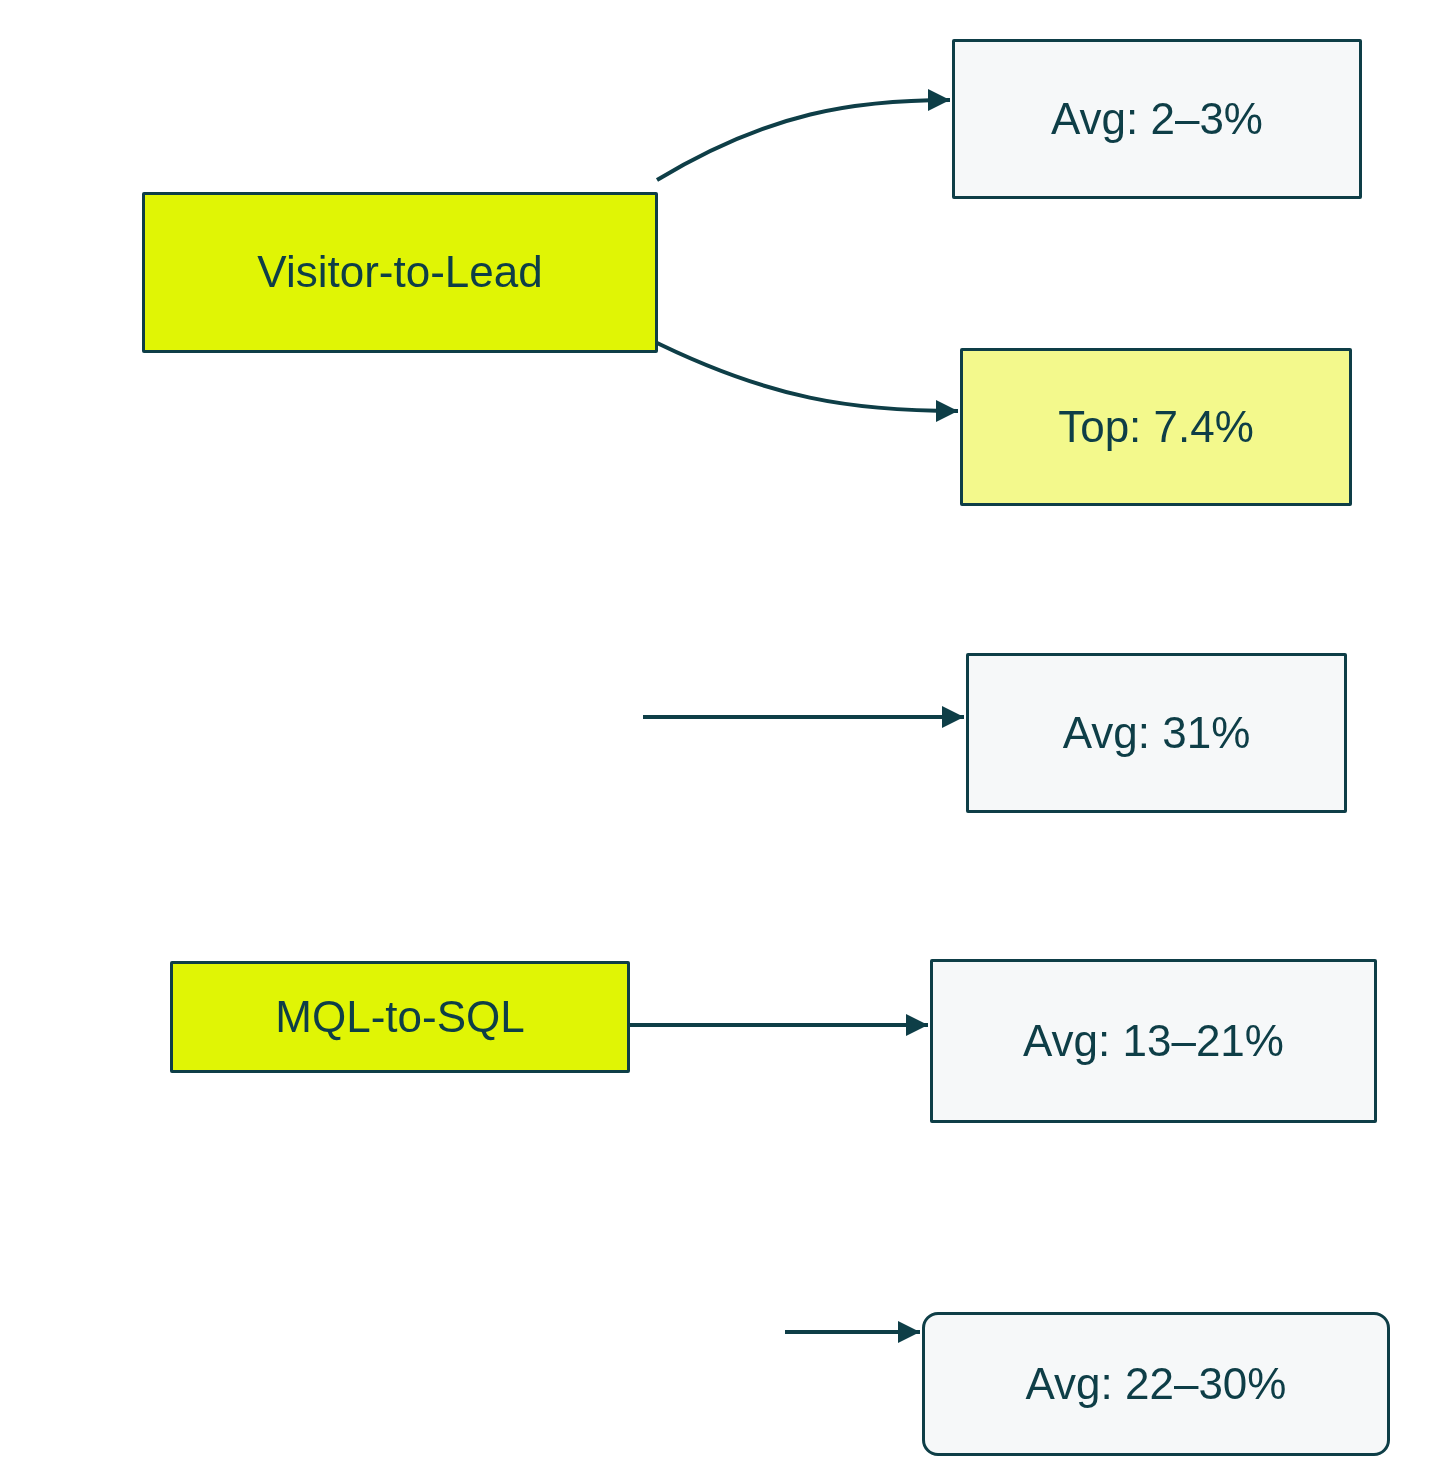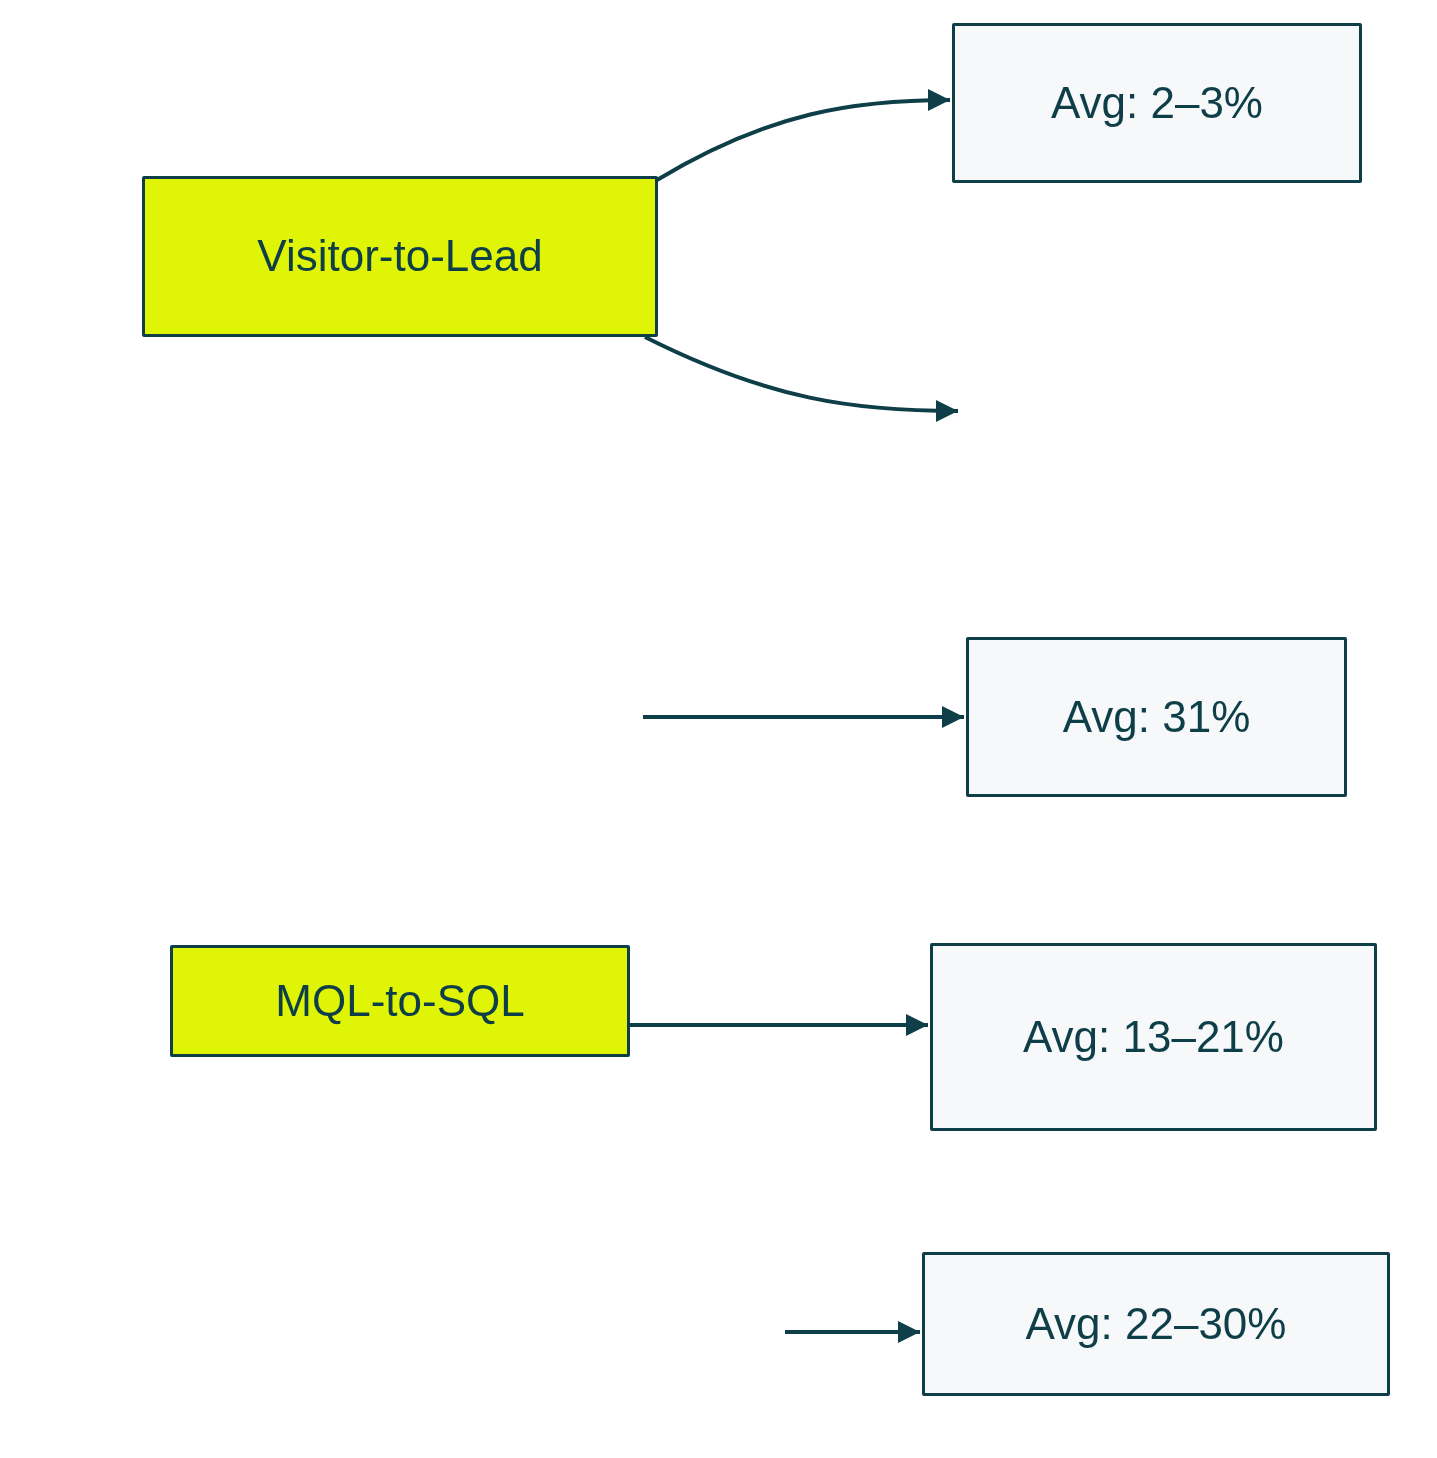--- a/index.html
+++ b/index.html
@@ -24,35 +24,36 @@
     position:absolute;
     display:flex;align-items:center;justify-content:center;
     border:3px solid var(--ink);
     border-radius:2px;
     color:var(--ink);
     font-size:44px;
     line-height:1.2;
     text-align:center;
     box-sizing:border-box;
     white-space:nowrap;
+    margin-top:16px;
   }
   .node.bright{background:var(--bright-yellow);text-align:center;}
   .node.soft{background:var(--soft-yellow);}
   .node.gray{background:var(--light-gray);}
 
   
   #n-visitor{left:142px;top:176px;width:516px;height:161px;}
   #n-visitor-avg{left:952px;top:23px;width:410px;height:160px;}
   #n-visitor-top{left:960px;top:332px;width:392px;height:158px;}
   #n-lead{left:157px;top:637px;width:486px;height:160px;}
   #n-lead-avg{left:966px;top:637px;width:381px;height:160px;text-align:center;}
   #n-mql{left:170px;top:945px;width:460px;height:112px;}
-  #n-mql-avg{left:930px;top:943px;width:447px;height:188px;}
+  #n-mql-avg{left:930px;top:943px;width:447px;height:164px;}
   #n-opp{left:23px;top:1253px;width:762px;height:159px;}
-  #n-opp-avg{left:922px;top:1252px;width:468px;height:144px;}
+  #n-opp-avg{left:922px;top:1296px;width:468px;height:144px;border-radius:16px;}
 </style>
 </head>
 <body>
 
 <div class="canvas">
 
   <svg class="edges" viewBox="0 0 1437 1458" xmlns="http://www.w3.org/2000/svg" aria-hidden="true">
     <defs>
       <marker id="arrow" viewBox="0 0 12 12" refX="12" refY="6" markerWidth="26" markerHeight="22" markerUnits="userSpaceOnUse" orient="auto">
         <path class="arrowhead" d="M0,0 L12,6 L0,12 Z"></path>
@@ -66,20 +67,23 @@
   </svg>
 
   <div id="n-visitor" class="node bright">
     <span>Visitor-to-Lead</span>
   </div>
 
   <div id="n-visitor-avg" class="node gray">
     <span>Avg: 2–3%</span>
   </div>
 
+  <div id="n-visitor-top" class="node soft">
+    <span>Top: 7.4%</span>
+  </div>
 
 
   <div id="n-lead-avg" class="node gray">
     <span>Avg: 31%</span>
   </div>
 
   <div id="n-mql" class="node bright">
     <span>MQL-to-SQL</span>
   </div>
 

